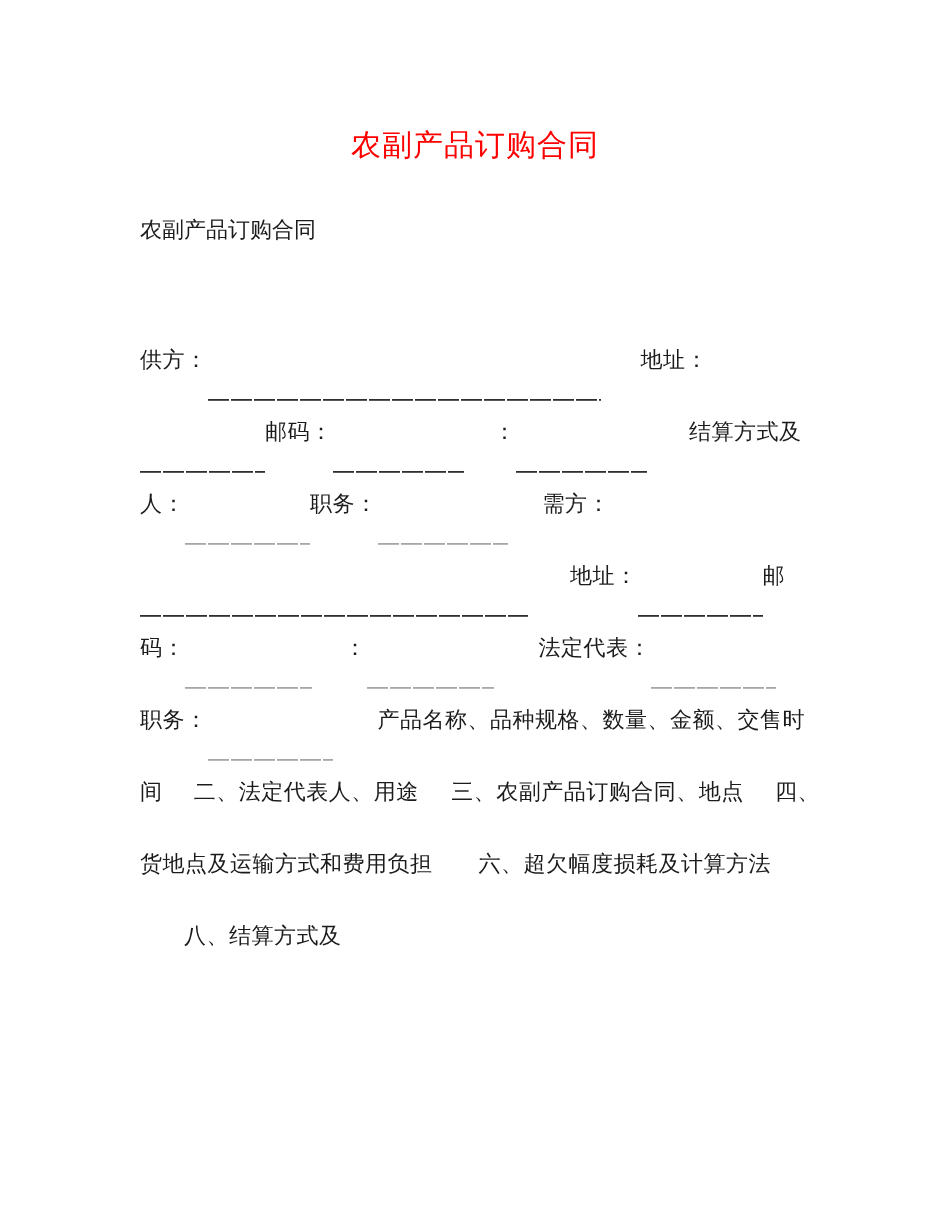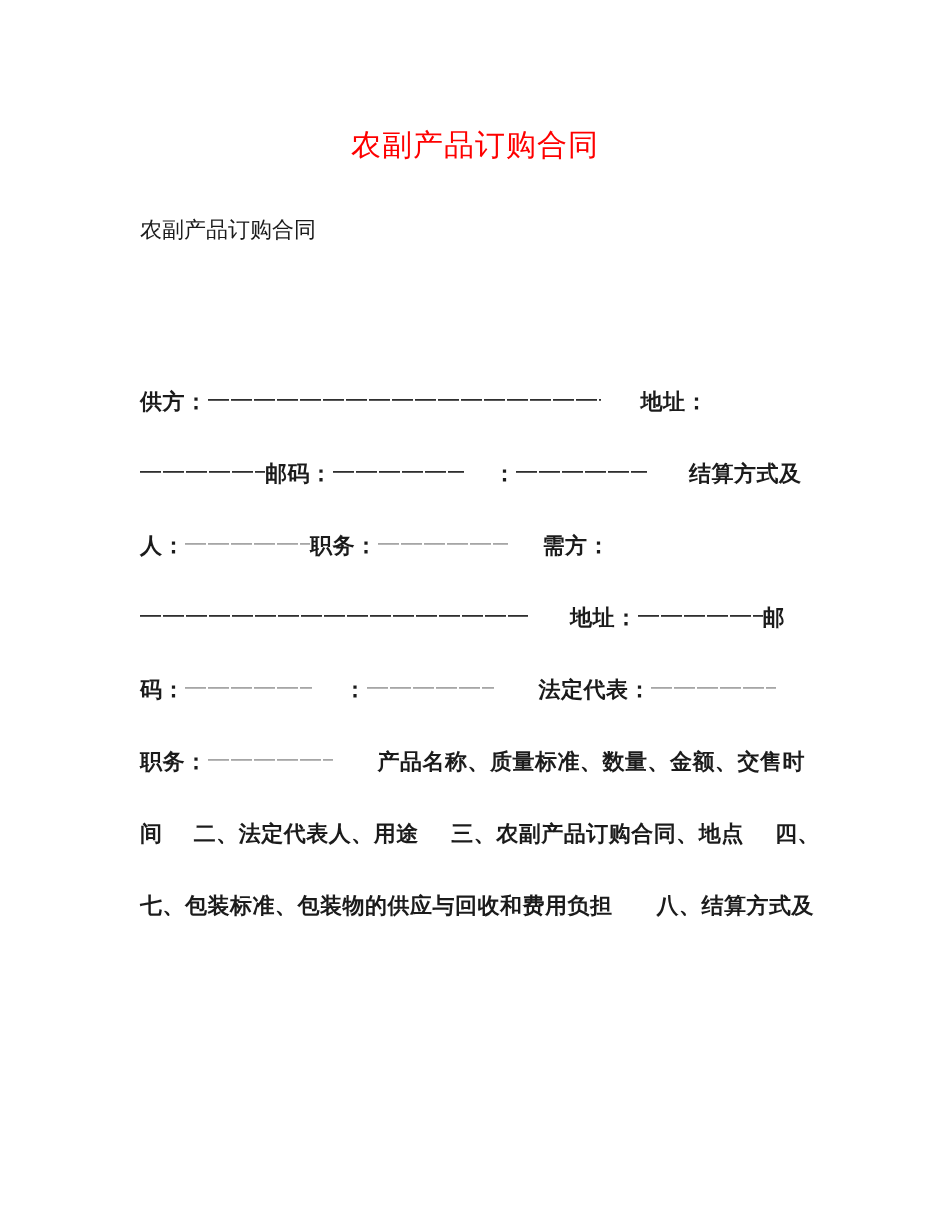--- a/index.html
+++ b/index.html
@@ -34,23 +34,22 @@
     white-space: pre;
   }
   .doc-body {
     position: absolute;
     top: 345px; left: 140px;
     width: 680px;
   }
   .line {
     height: 72px;
     display: flex;
-    align-items: flex-end;
+    align-items: flex-start;
     white-space: pre;
-    font-weight: bold;
   }
   .seg-text {
     font-size: 22px;
     color: var(--body-text);
     letter-spacing: 0.5px;
   }
   .blank {
     display: inline-block;
     height: 30px;
     align-self: center;
@@ -73,16 +72,17 @@
 <div class="doc-title">农副产品订购合同</div>
 
 <div class="doc-intro">农副产品订购合同</div>
 
 <div class="doc-body">
     <div class="line"><span class="seg-text">供方：</span><span class="blank d" style="width: 393px;"></span><span class="gapseg" style="width: 40px;"></span><span class="seg-text">地址：</span></div>
     <div class="line"><span class="blank d" style="width: 125px;"></span><span class="seg-text">邮码：</span><span class="blank d" style="width: 131px;"></span><span class="gapseg" style="width: 30px;"></span><span class="seg-text">：</span><span class="blank d" style="width: 131px;"></span><span class="gapseg" style="width: 42px;"></span><span class="seg-text">结算方式及</span></div>
     <div class="line"><span class="seg-text">人：</span><span class="blank g" style="width: 125px;"></span><span class="seg-text">职务：</span><span class="blank g" style="width: 130px;"></span><span class="gapseg" style="width: 35px;"></span><span class="seg-text">需方：</span></div>
     <div class="line"><span class="blank d" style="width: 388px;"></span><span class="gapseg" style="width: 42px;"></span><span class="seg-text">地址：</span><span class="blank d" style="width: 125px;"></span><span class="seg-text">邮</span></div>
     <div class="line"><span class="seg-text">码：</span><span class="blank g" style="width: 127px;"></span><span class="gapseg" style="width: 32px;"></span><span class="seg-text">：</span><span class="blank g" style="width: 127px;"></span><span class="gapseg" style="width: 45px;"></span><span class="seg-text">法定代表：</span><span class="blank g" style="width: 125px;"></span></div>
-    <div class="line"><span class="seg-text">职务：</span><span class="blank g" style="width: 125px;"></span><span class="gapseg" style="width: 45px;"></span><span class="seg-text">产品名称、质量标准、数量、金额、交售时</span></div>
+    <div class="line"><span class="seg-text">职务：</span><span class="blank g" style="width: 125px;"></span><span class="gapseg" style="width: 45px;"></span><span class="seg-text">产品名称、品种规格、数量、金额、交售时</span></div>
     <div class="line"><span class="seg-text">间</span><span class="gapseg" style="width: 42px;"></span><span class="seg-text">二、法定代表人、用途</span><span class="gapseg" style="width: 44px;"></span><span class="seg-text">三、农副产品订购合同、地点</span><span class="gapseg" style="width: 42px;"></span><span class="seg-text">四、</span></div>
-    <div class="line"><span class="seg-text">七、包装标准、包装物的供应与回收和费用负担</span><span class="gapseg" style="width: 44px;"></span><span class="seg-text">八、结算方式及</span></div>
+    <div class="line"><span class="seg-text">货地点及运输方式和费用负担</span><span class="gapseg" style="width: 46px;"></span><span class="seg-text">六、超欠幅度损耗及计算方法</span></div>
+    <div class="line"><span class="gapseg" style="width: 44px;"></span><span class="seg-text">八、结算方式及</span></div>
   </div>
 
 </body></html>

